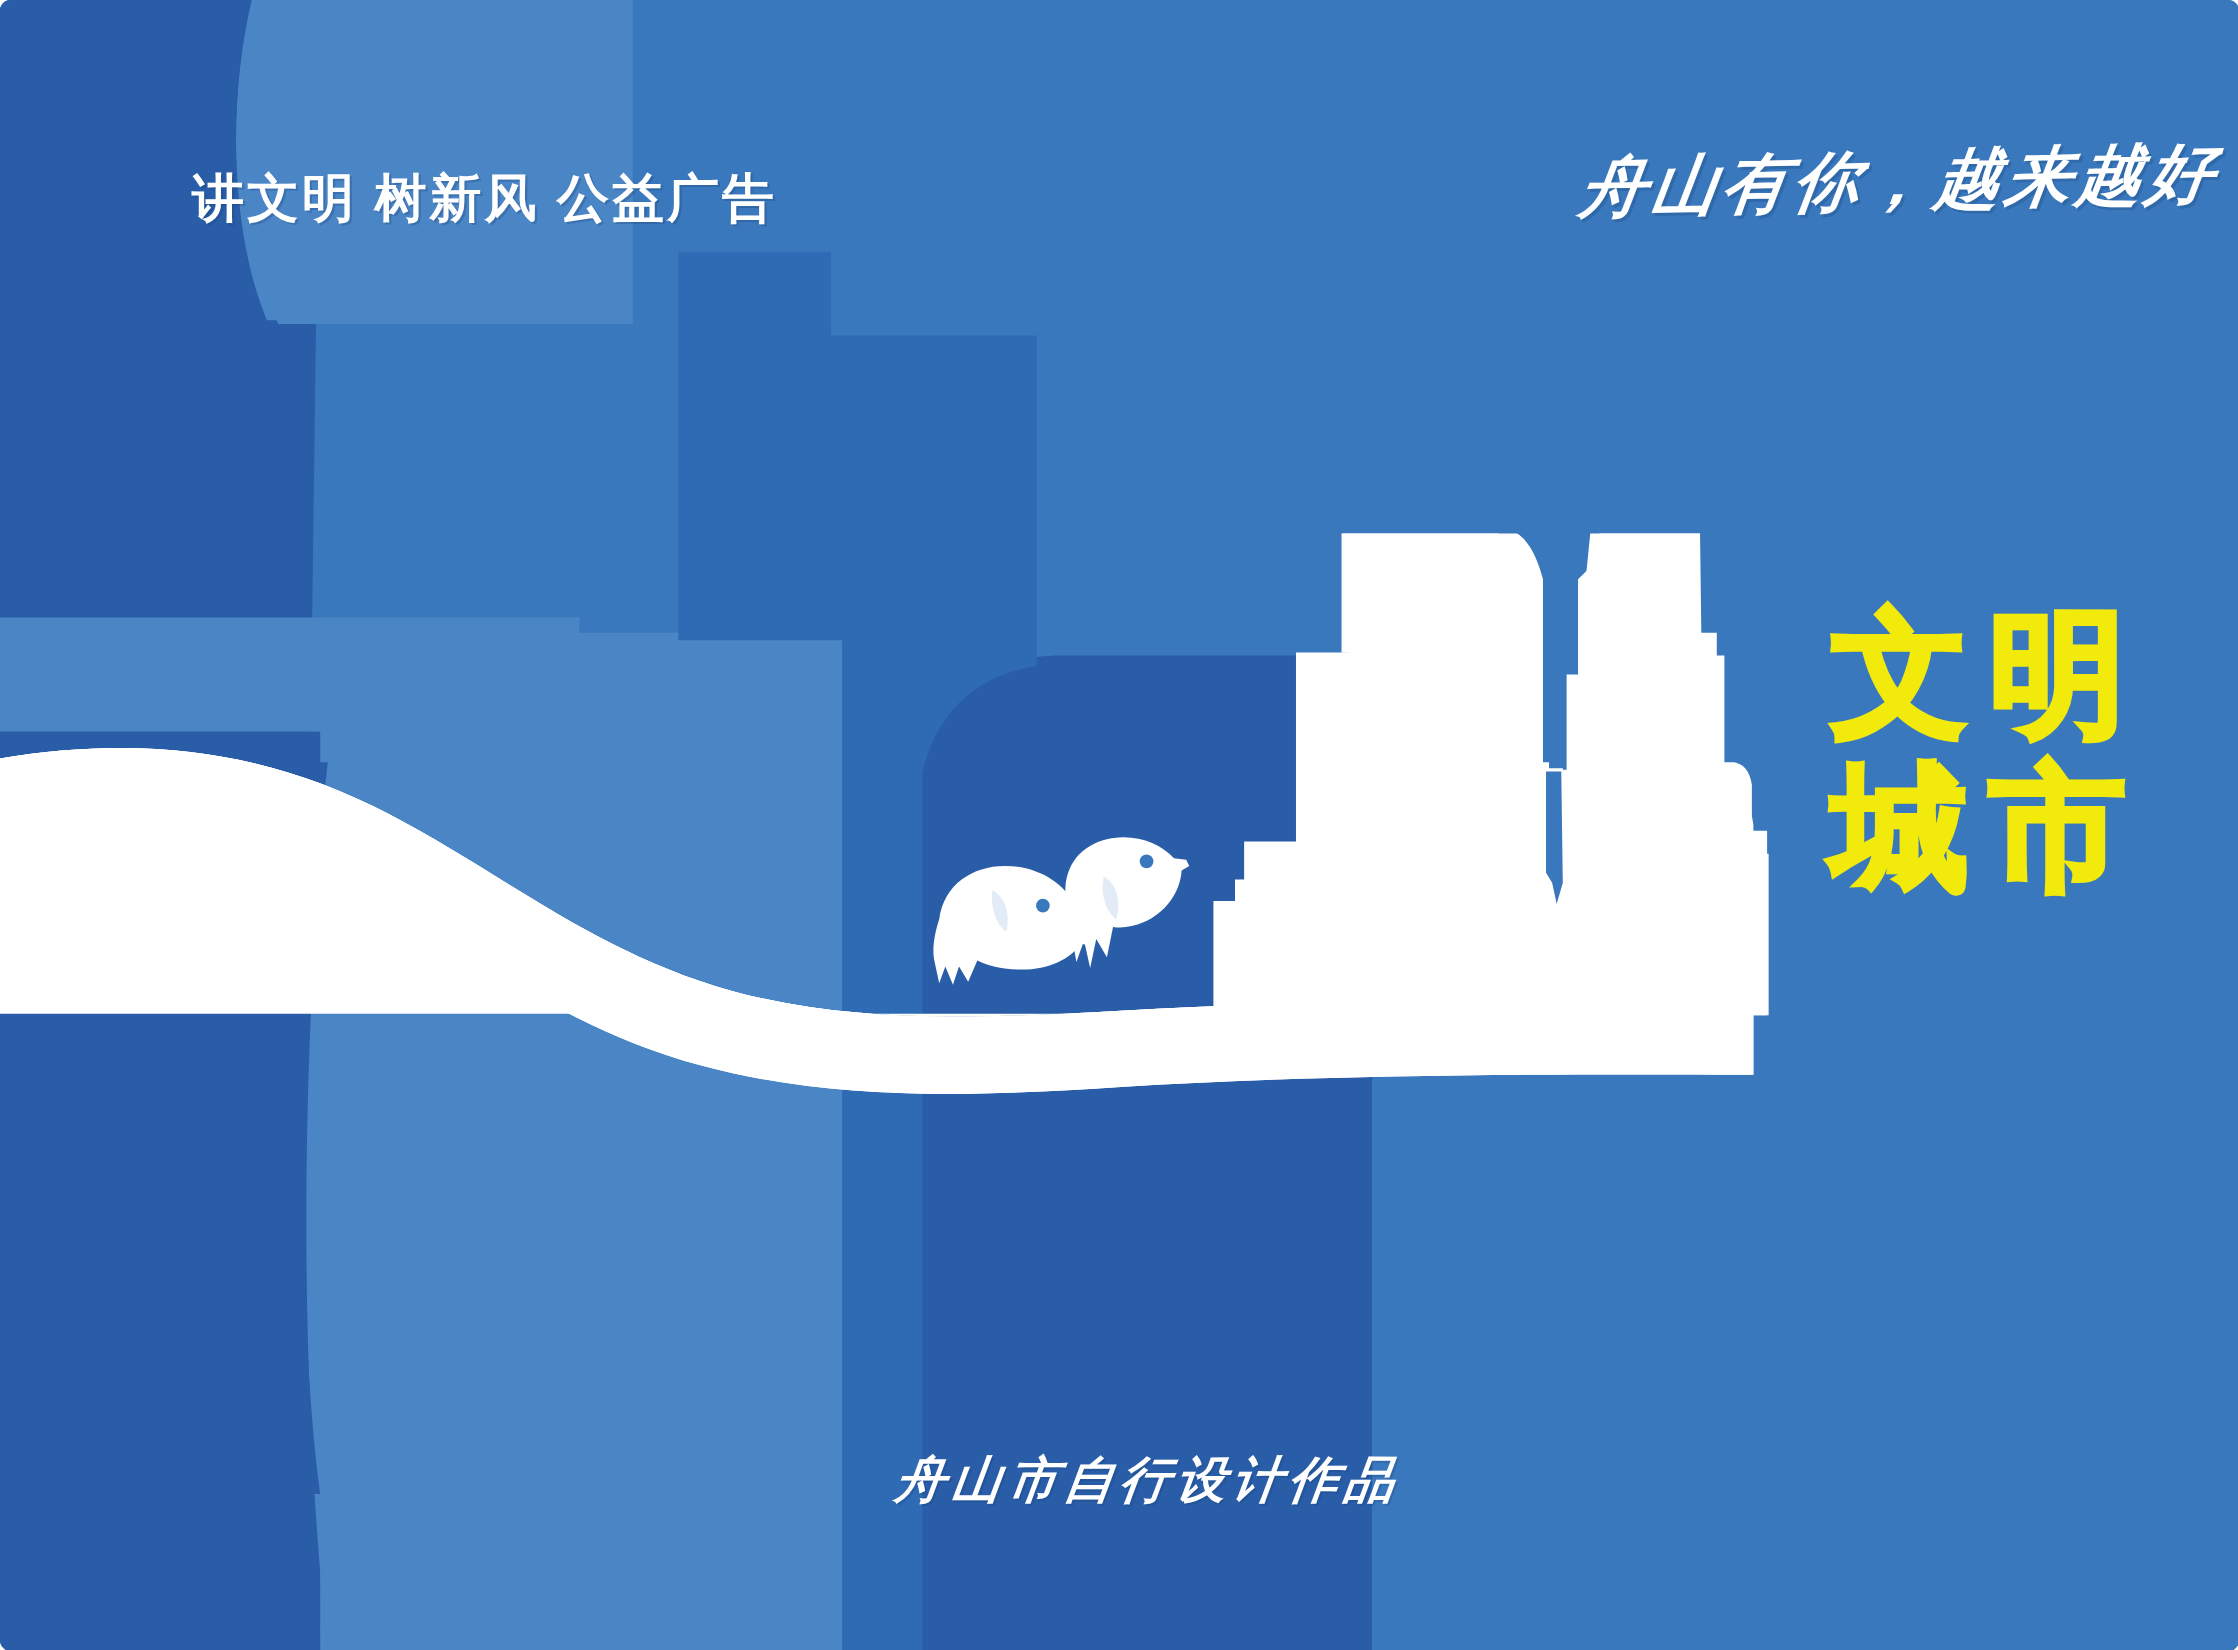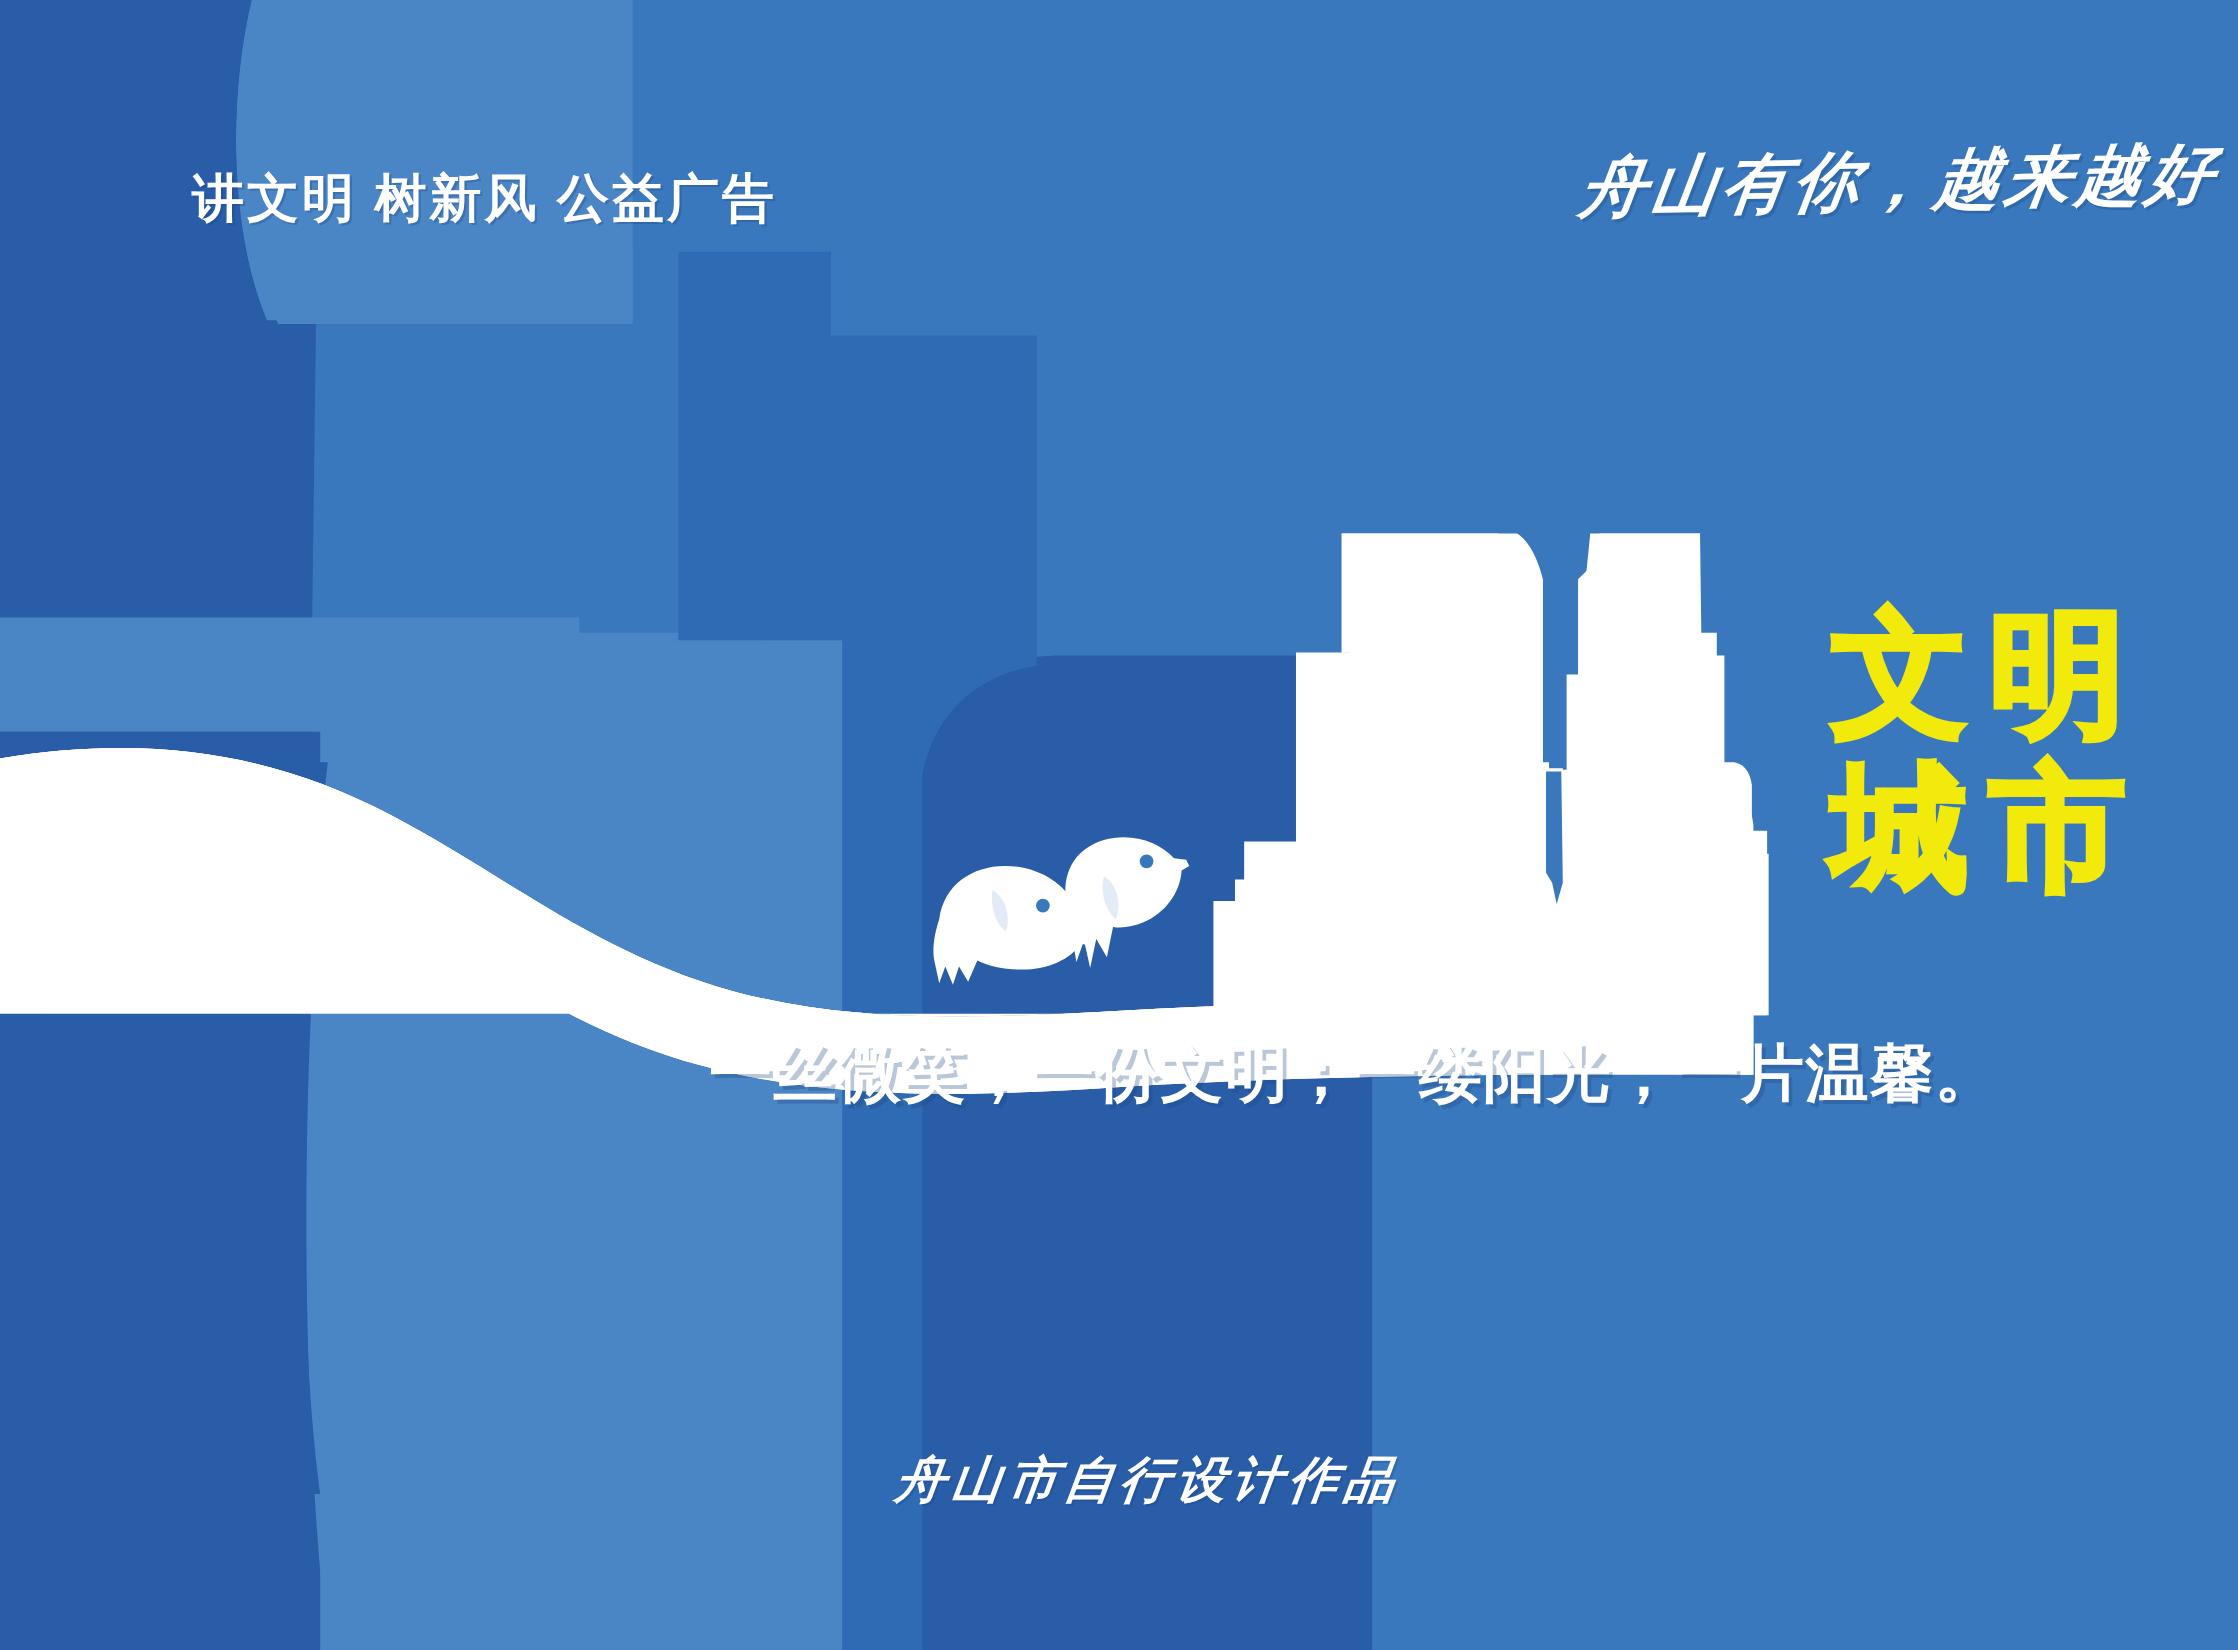--- a/index.html
+++ b/index.html
@@ -7,20 +7,21 @@
     padding: 0;
     background: #ffffff;
   }
   #poster {
     position: relative;
     width: 2239px;
     height: 1651px;
     overflow: hidden;
     background: #3a78bd;
     font-family: "Liberation Sans", "DejaVu Sans", sans-serif;
+    border-radius: 11px;
   }
   .layer {
     position: absolute;
     top: 0; left: 0;
     width: 100%;
     height: 100%;
   }
   .layer svg { display: block; width: 100%; height: 100%; }
 
   
@@ -329,18 +330,17 @@
 
   <div class="txt" id="brand-calligraphy">舟山有你，越来越好</div>
 
   <div id="main-title">
     <span>文</span>
     <span>明</span>
     <span>城</span>
     <span>市</span>
   </div>
 
-  <div class="txt" id="tagline">一丝微笑，一份文明；一缕阳光，一片温馨。</div>
 
   <div class="txt" id="credit">舟山市自行设计作品</div>
 
 </div>
 
 
 </body></html>

